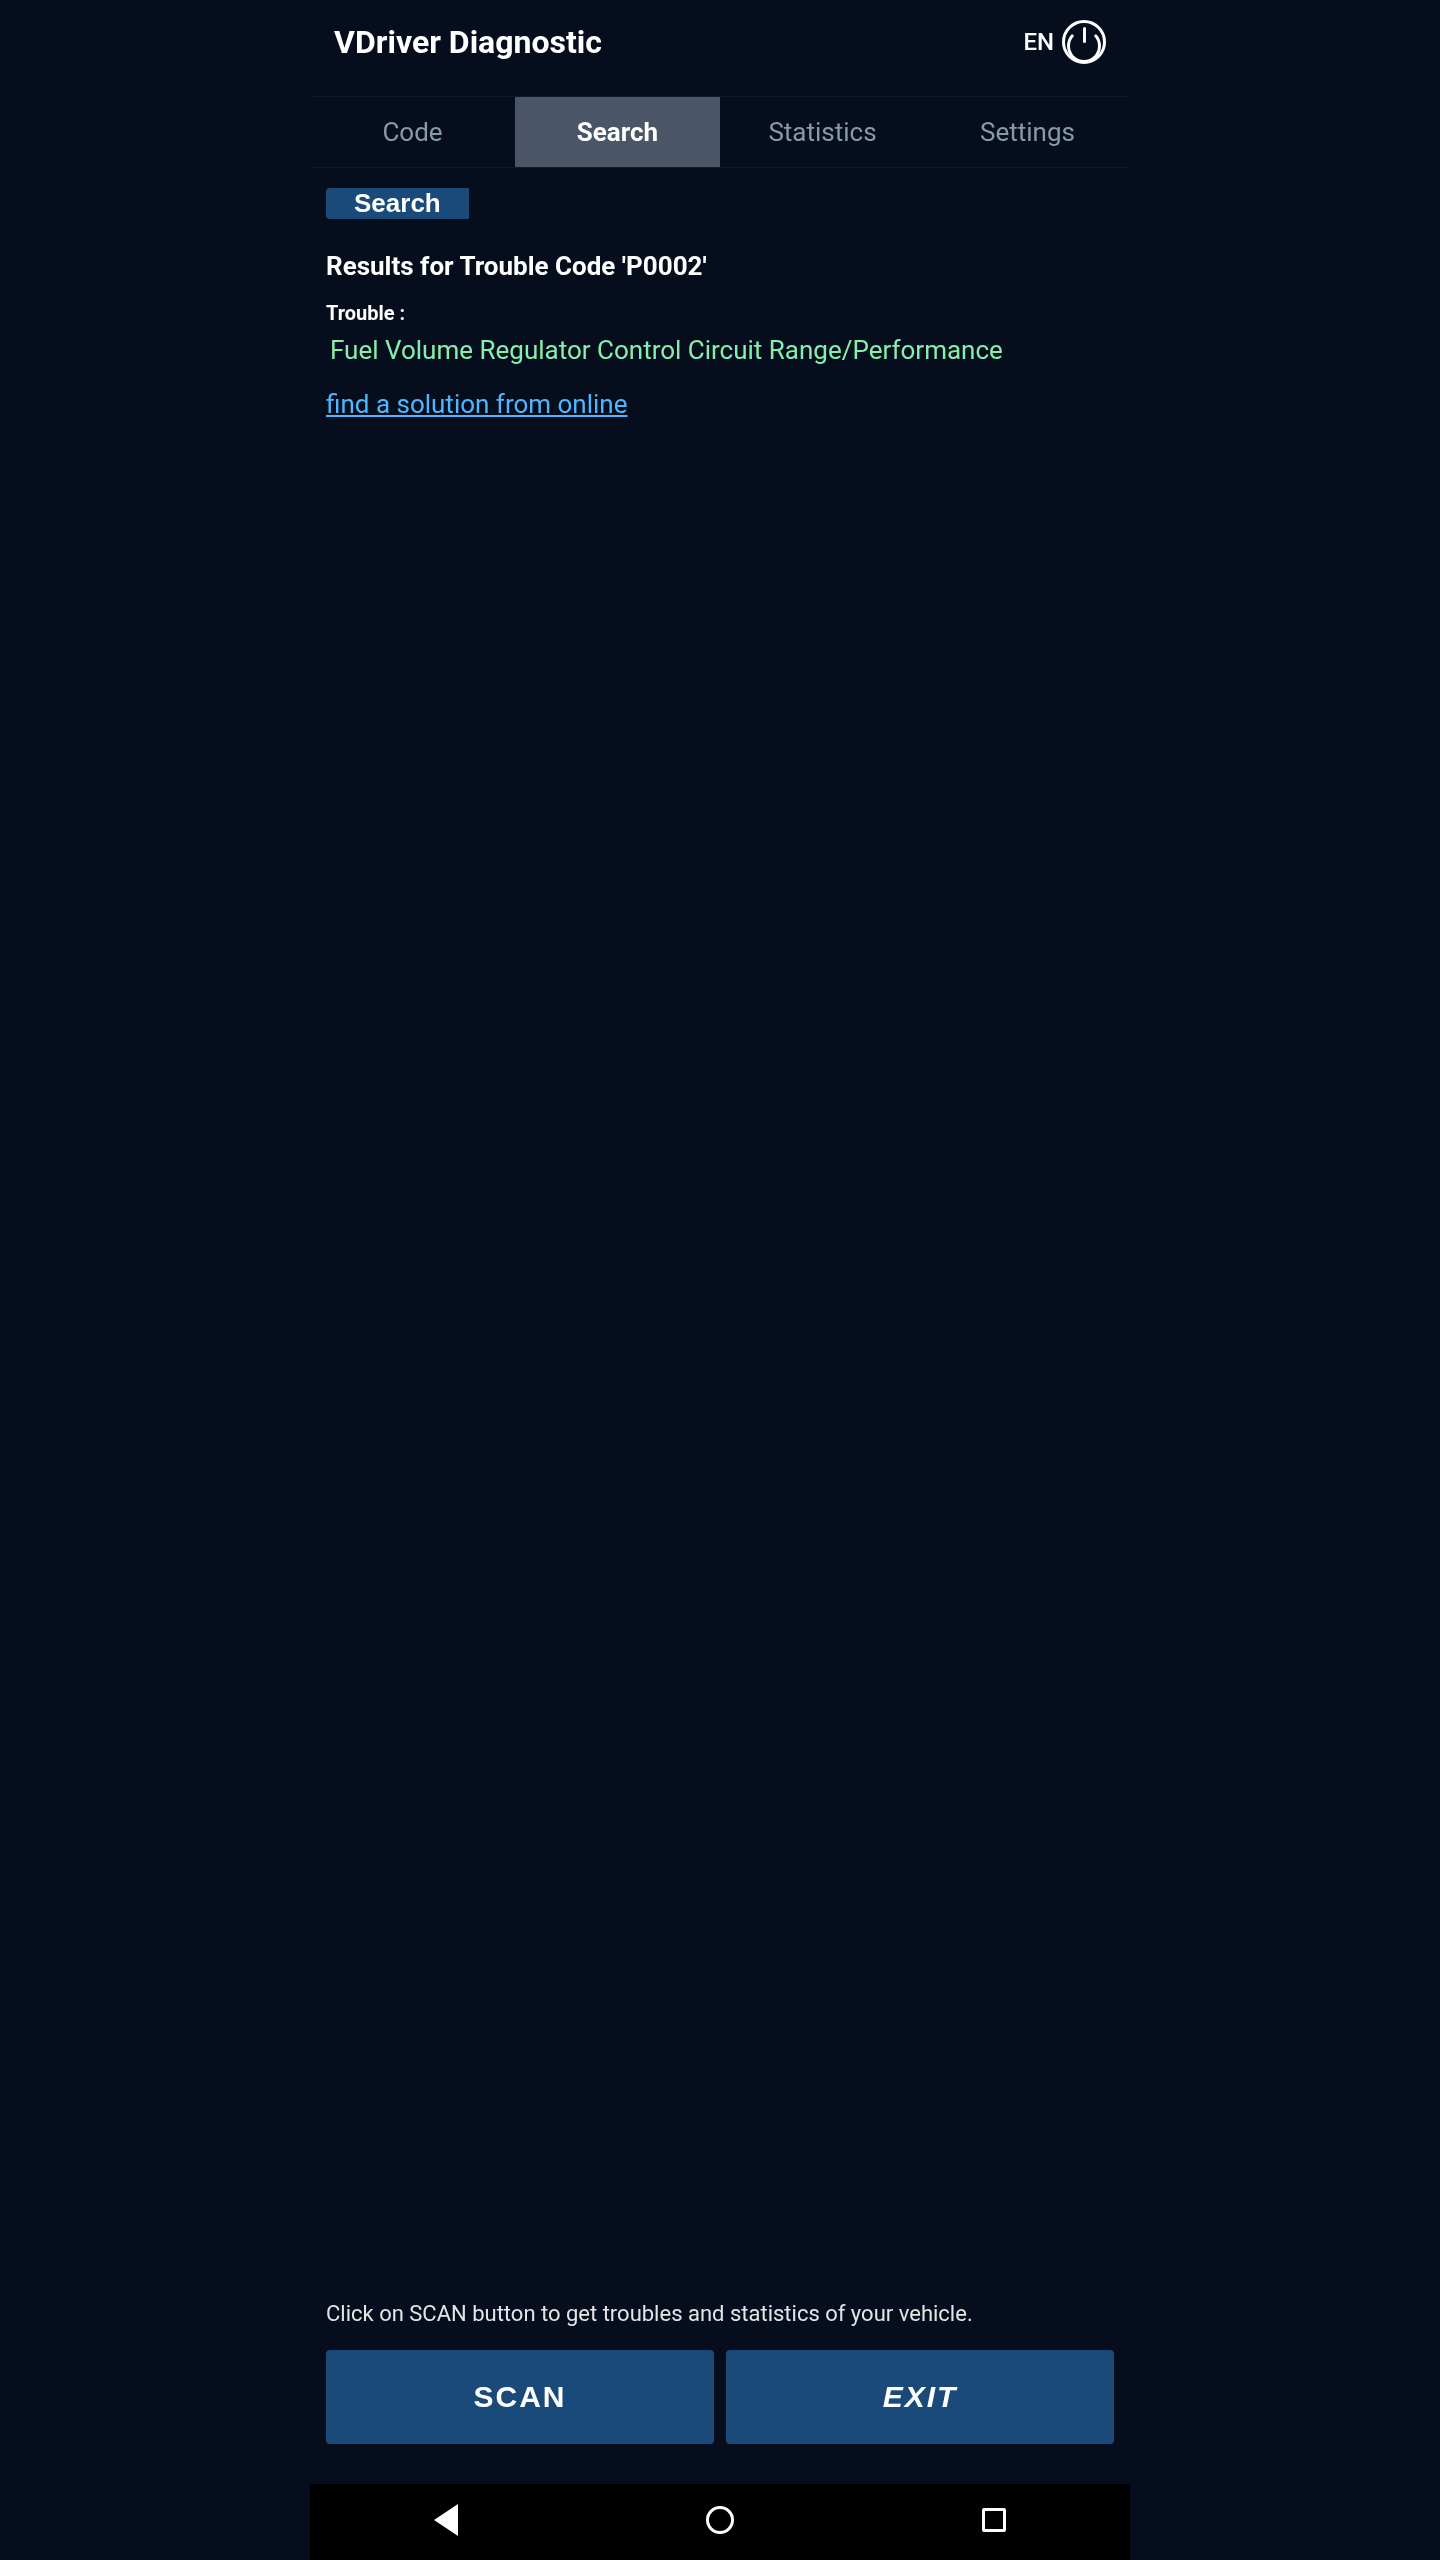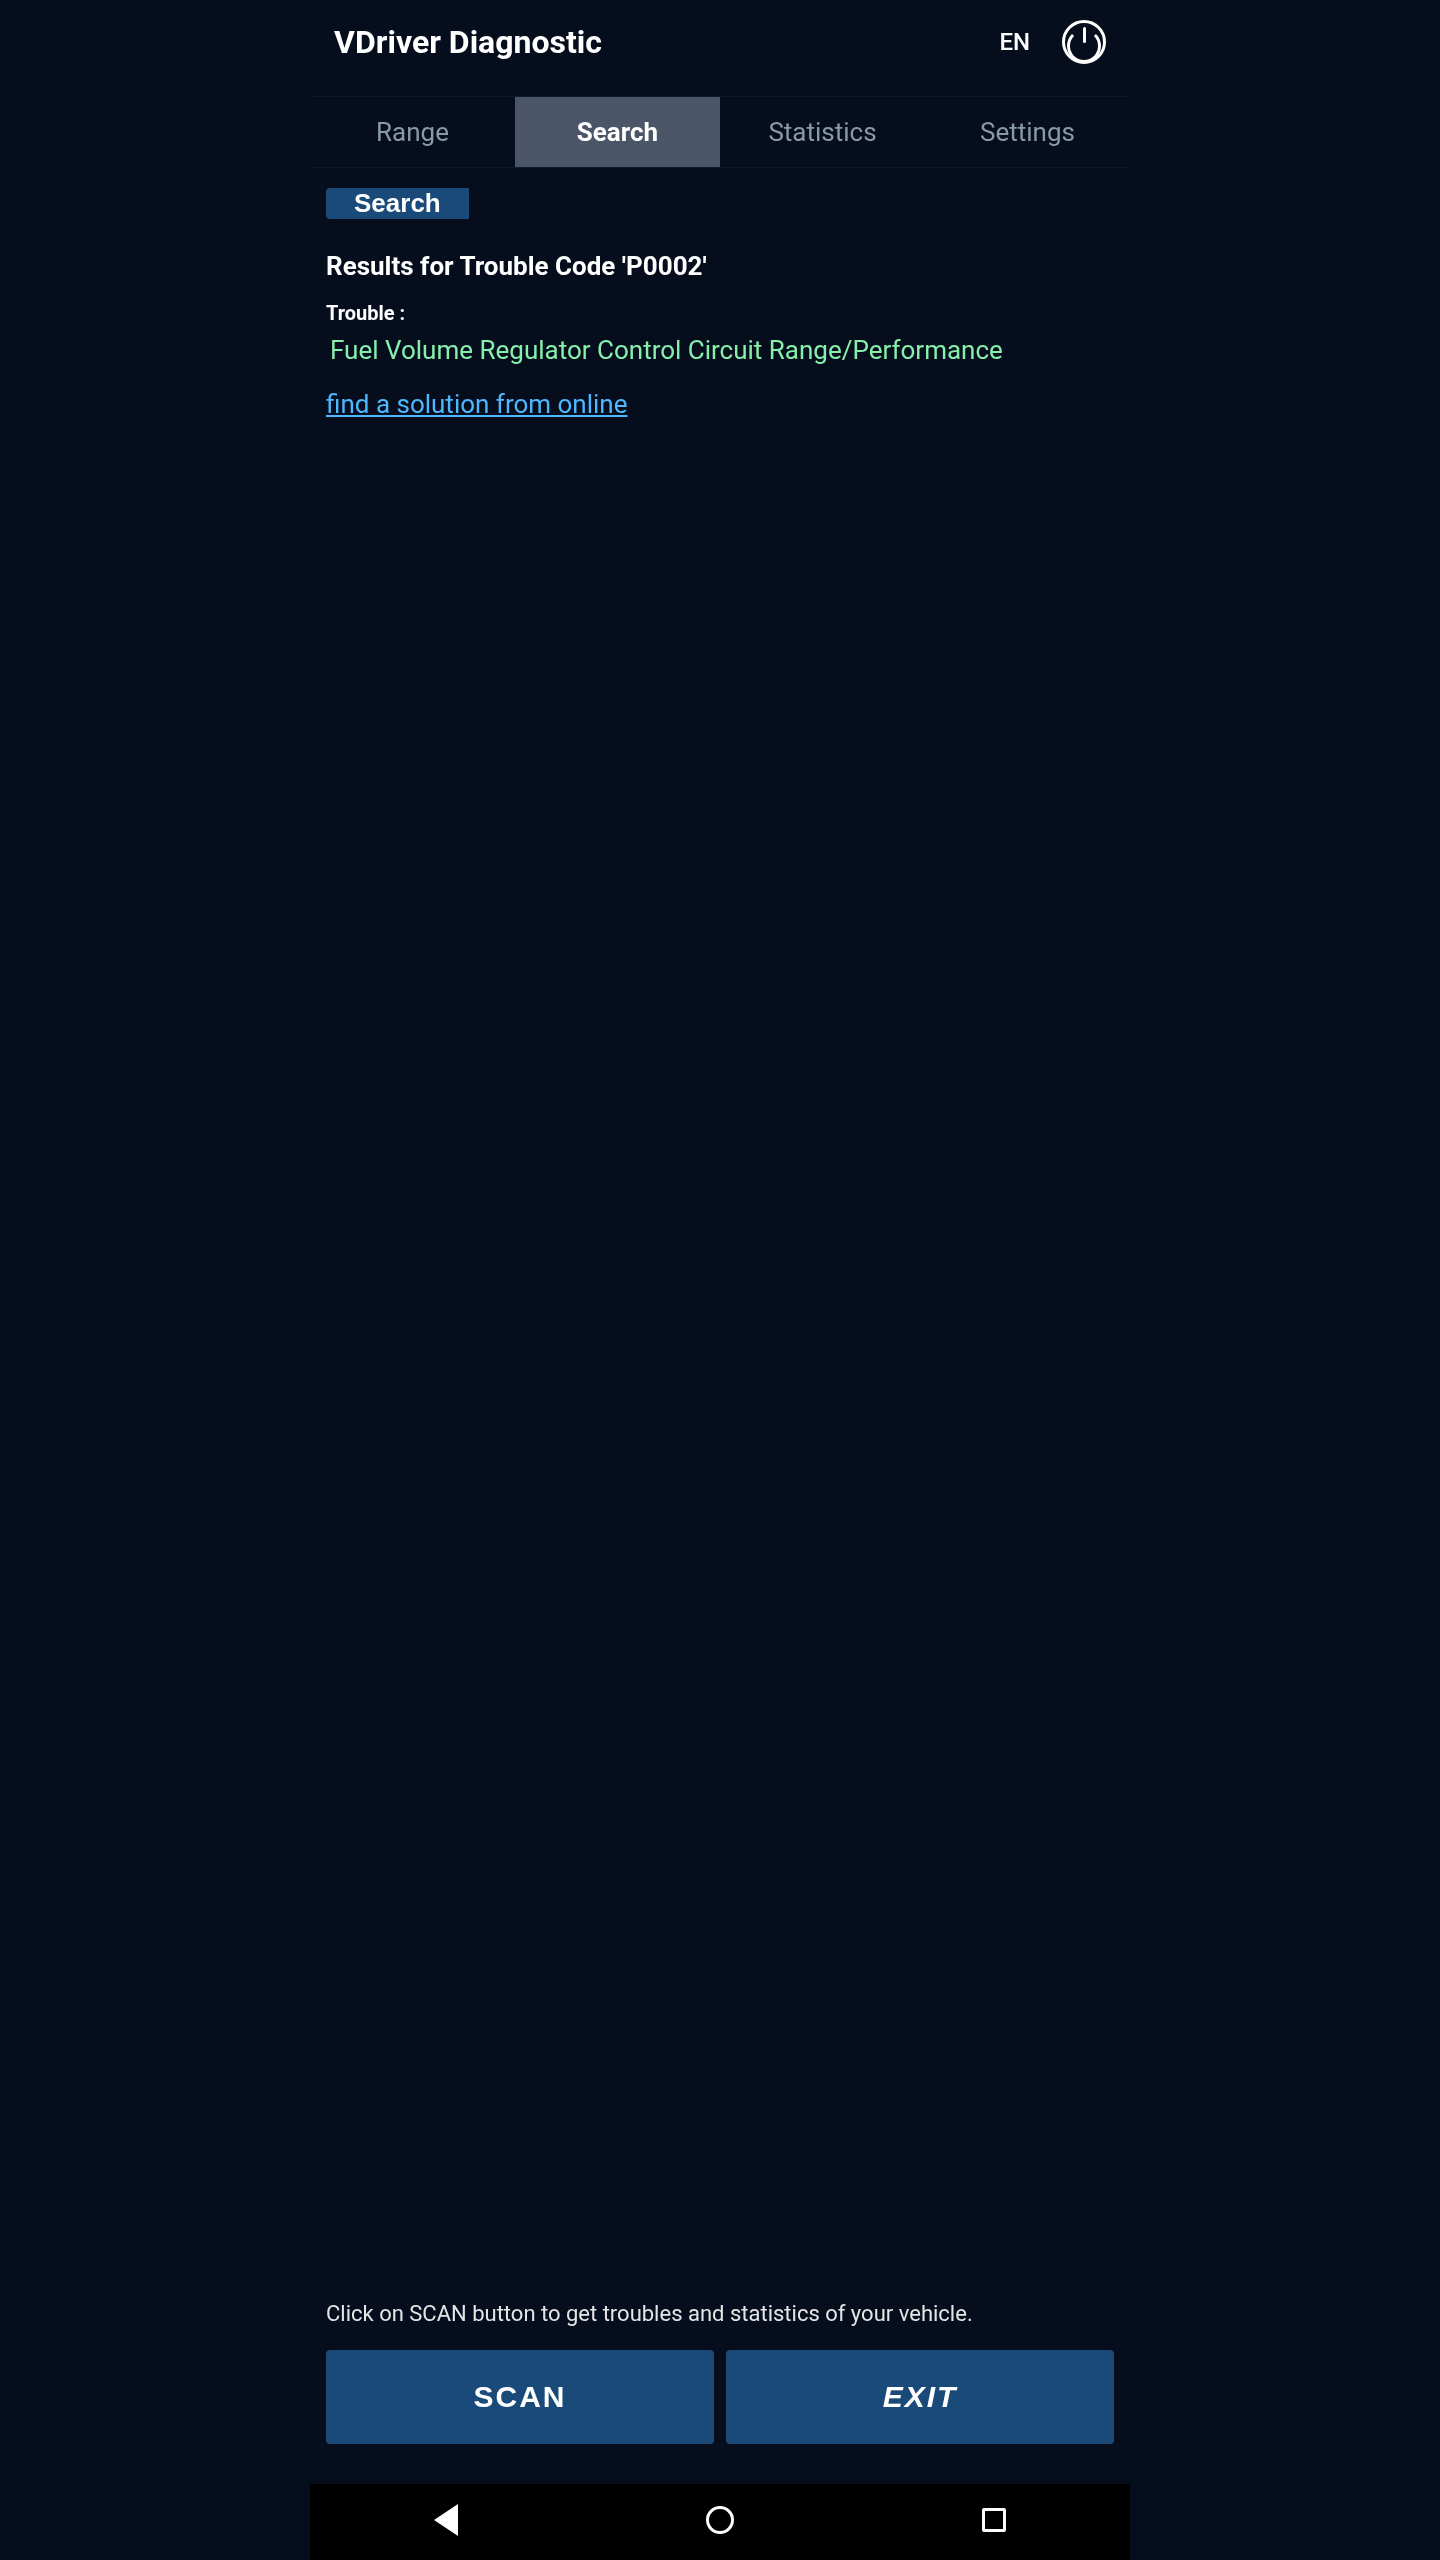--- a/index.html
+++ b/index.html
@@ -33,21 +33,21 @@
 
     .header-title {
       font-size: 32px;
       font-weight: bold;
       color: #ffffff;
     }
 
     .header-right {
       display: flex;
       align-items: center;
-      gap: 32px;
+      gap: 8px;
     }
 
     .lang-label {
       font-size: 24px;
       color: #ffffff;
       font-weight: 500;
     }
 
     .power-icon {
       width: 44px;
@@ -264,21 +264,21 @@
 <div class="header">
   <span class="header-title">VDriver Diagnostic</span>
   <div class="header-right">
     <span class="lang-label">EN</span>
     <div class="power-icon"></div>
   </div>
 </div>
 
 <div class="tabs">
   <div class="tab">
-    <span>Range</span>
+    <span>Code</span>
   </div>
   <div class="tab active">
     <span>Search</span>
   </div>
   <div class="tab">
     <span>Statistics</span>
   </div>
   <div class="tab">
     <span>Settings</span>
   </div>

